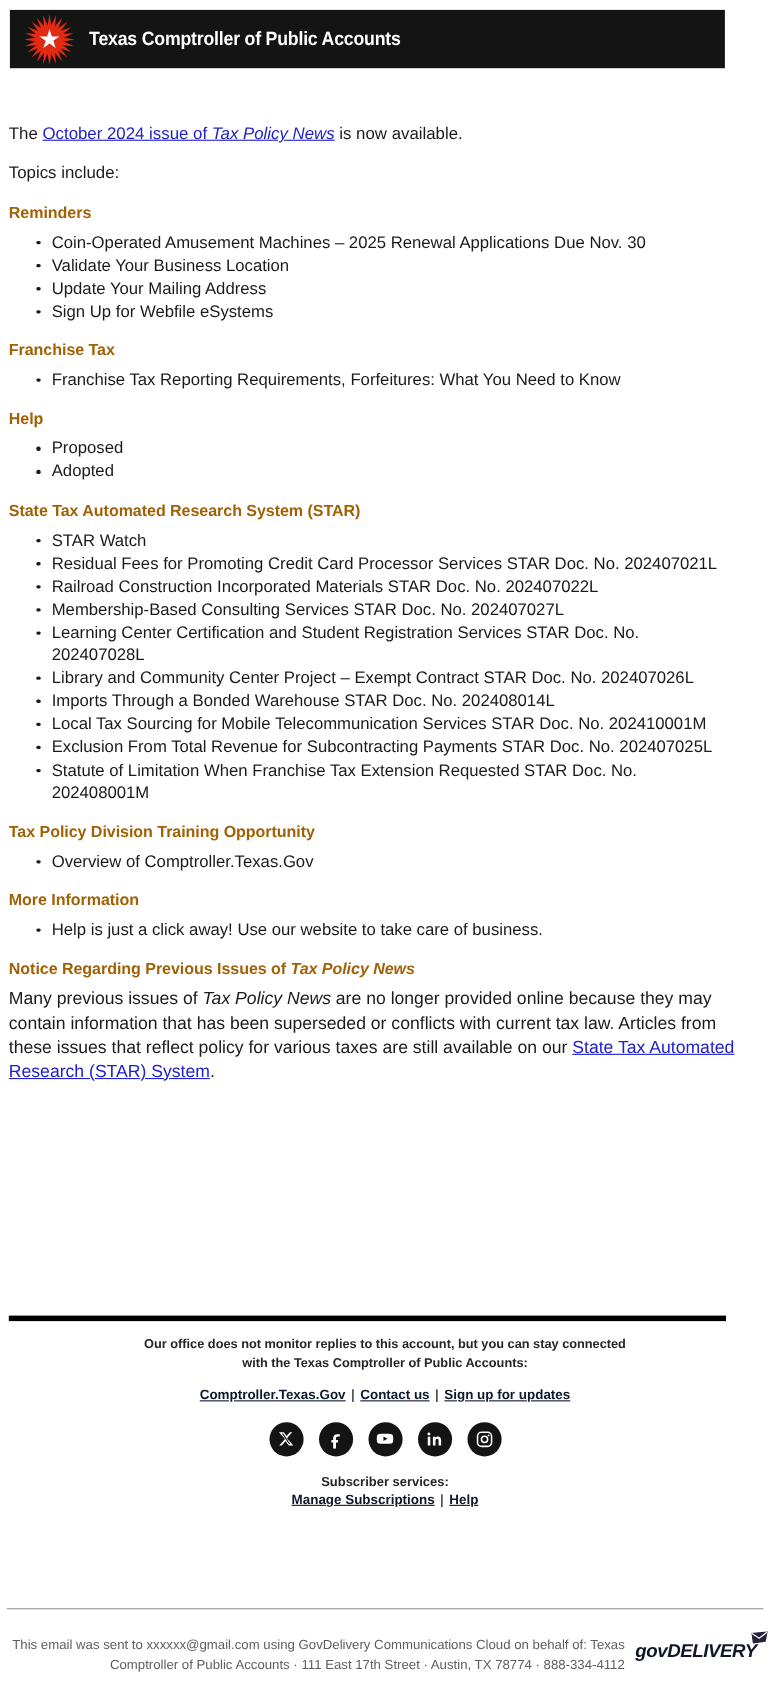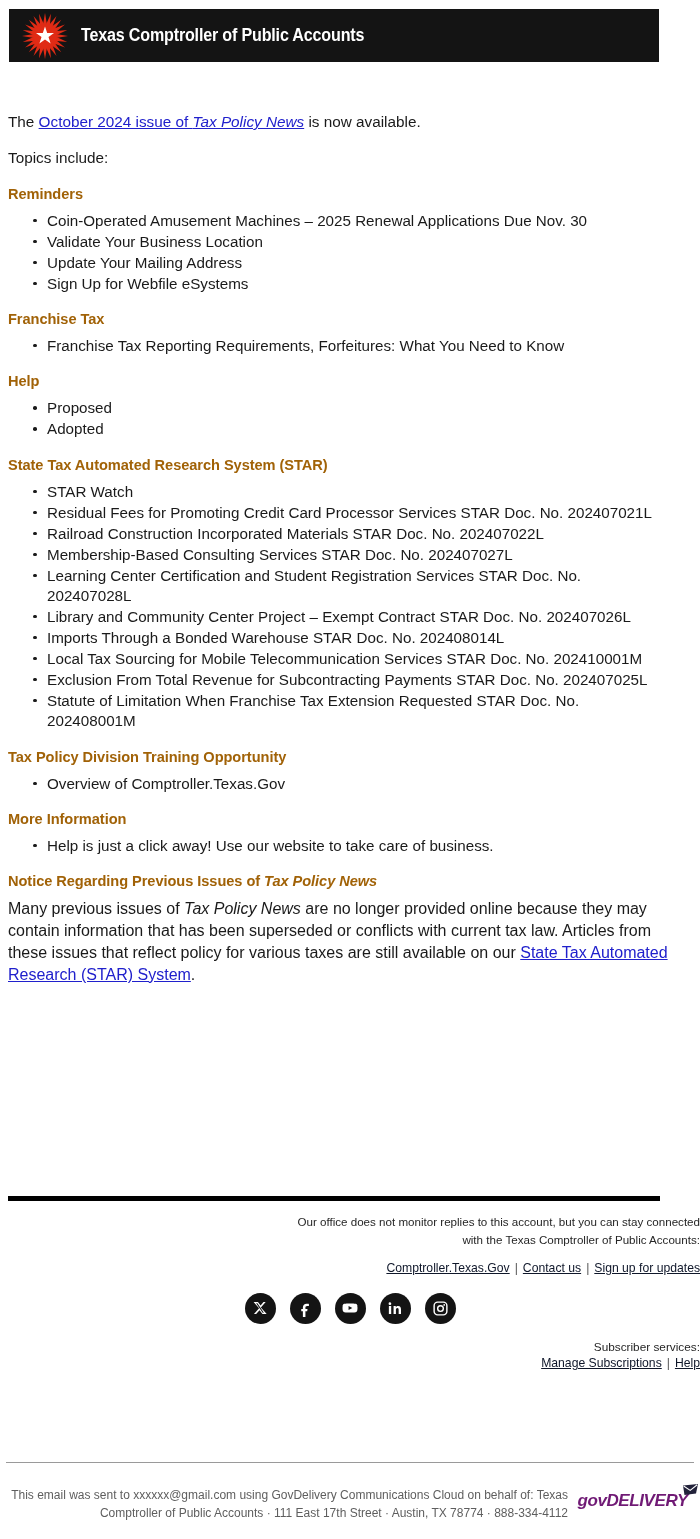--- a/index.html
+++ b/index.html
@@ -115,21 +115,22 @@
     height: 5px;
     background: #000000;
   }
 
   
   .footer {
     position: absolute;
     left: 0;
     top: 1213px;
     width: 700px;
-    text-align: right;
+    text-align: center;
+    font-weight: bold;
   }
   .footer-note {
     font-size: 11.6px;
     line-height: 1.55;
     color: #262626;
     margin: 0 0 12px 0;
   }
   .footer-links {
     font-size: 12.2px;
     color: #262626;
@@ -201,21 +202,21 @@
   .gd-logo {
     position: relative;
     flex: none;
     margin-top: 5px;
     padding-right: 4px;
   }
   .gd-word {
     font-size: 17px;
     font-weight: bold;
     font-style: italic;
-    color: #701a75;
+    color: #0f172a;
     letter-spacing: -0.4px;
     margin-top: 14px;
   }
   .gd-word .gd-small { font-size: 17px; }
   .gd-env {
     position: absolute;
     right: -6px;
     top: -9px;
   }
 </style>

